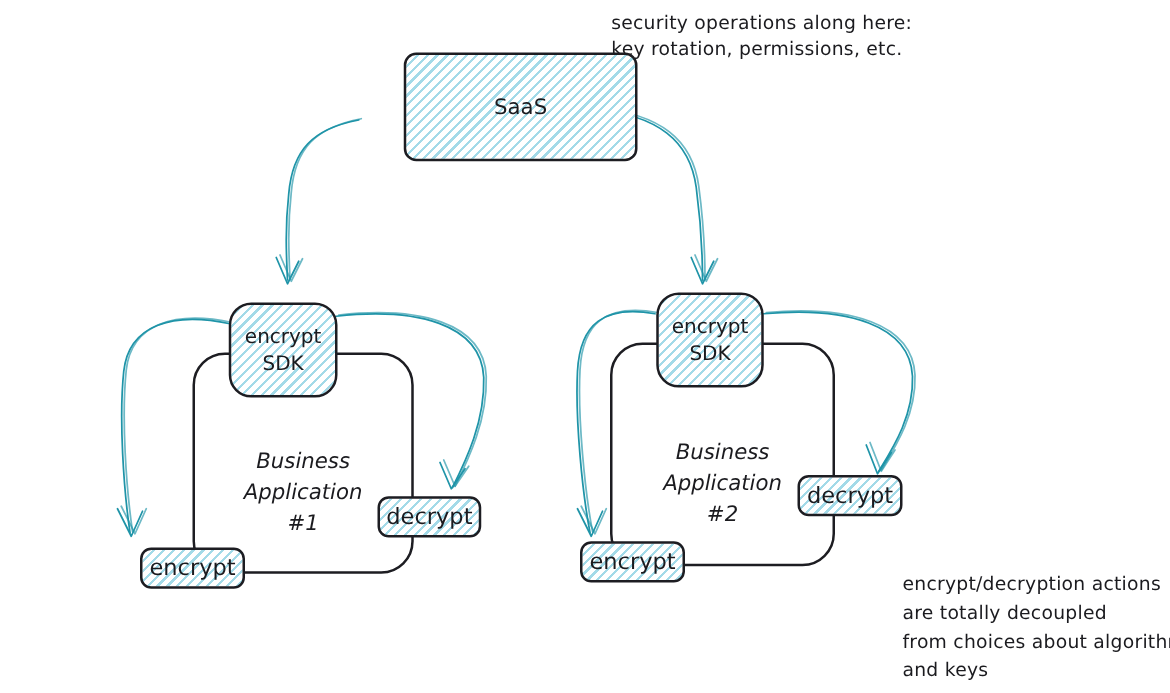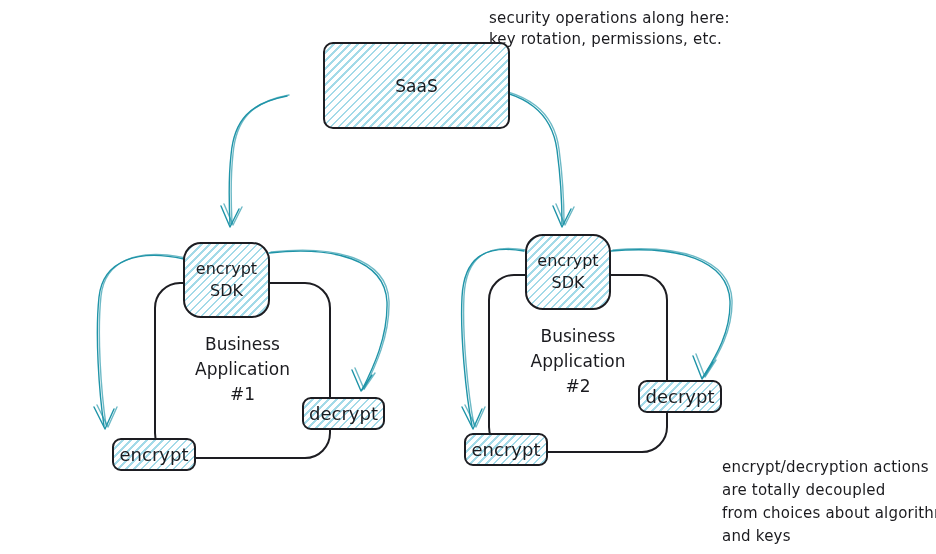--- a/index.html
+++ b/index.html
@@ -39,22 +39,23 @@
       135deg,
       rgba(158, 216, 231, 0.95) 0px,
       rgba(158, 216, 231, 0.95) 1.8px,
       rgba(255, 255, 255, 0) 1.8px,
       rgba(255, 255, 255, 0) 5.6px
     );
   }
   .app {
     background: transparent;
     border-radius: 26px;
-    align-items: flex-start;
+    align-items: center;
     justify-content: center;
+    font-style: italic;
   }
   .app .app-label {
     margin-top: 48px;
     font-size: 17px;
     line-height: 25px;
     white-space: pre-line;
   }
   #saas   { left: 287px; top: 42px;  width: 187px; height: 87px; border-radius: 10px; font-size: 17px; z-index: 3; margin-left: 36px; }
   #app1   { left: 154px; top: 282px; width: 177px; height: 177px; z-index: 1; }
   #app2   { left: 488px; top: 274px; width: 180px; height: 179px; z-index: 1; }

